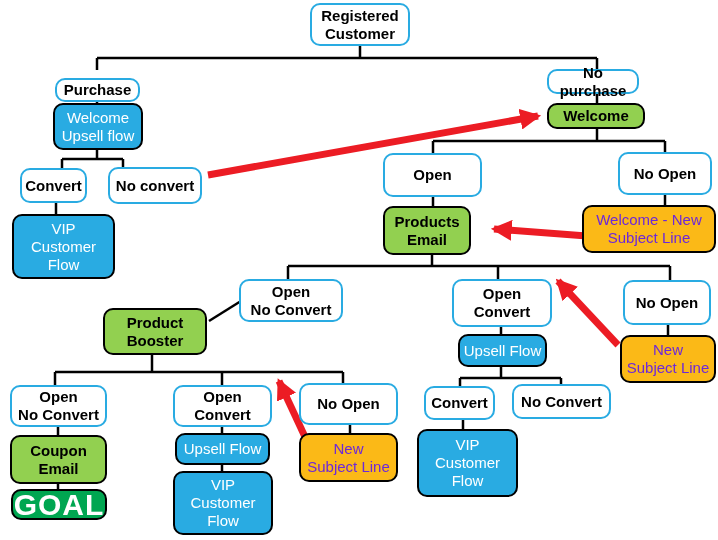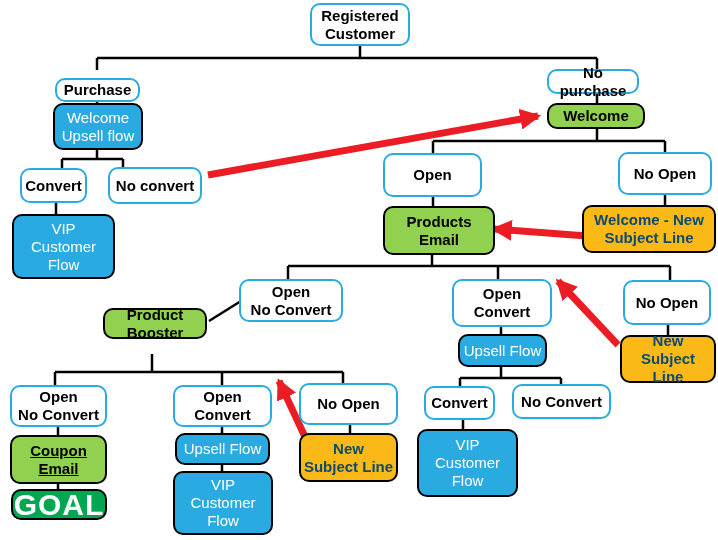--- a/index.html
+++ b/index.html
@@ -49,22 +49,22 @@
   }
   .node.green {
     background: var(--green);
     border: 2.5px solid #000000;
     color: #000000;
     font-weight: bold;
   }
   .node.orange {
     background: var(--orange);
     border: 2.5px solid #000000;
-    color: #0c4a6e;
-    font-weight: bold;
+    color: #6d28d9;
+    font-weight: normal;
   }
   .node.goal {
     background: var(--goal-green);
     border: 2.5px solid #000000;
     color: #ffffff;
     font-weight: bold;
     font-size: 30px;
     letter-spacing: 1px;
   }
 </style>
@@ -131,40 +131,40 @@
       <div class="node blue" style="left: 53px; top: 103px; width: 90px; height: 47px;">Welcome
 Upsell flow</div>
       <div class="node outline" style="left: 20px; top: 168px; width: 67px; height: 35px;">Convert</div>
       <div class="node outline" style="left: 108px; top: 167px; width: 94px; height: 37px;">No convert</div>
       <div class="node blue" style="left: 12px; top: 214px; width: 103px; height: 65px;">VIP
 Customer
 Flow</div>
       <div class="node green" style="left: 547px; top: 103px; width: 98px; height: 26px;">Welcome</div>
       <div class="node outline" style="left: 383px; top: 153px; width: 99px; height: 44px;">Open</div>
       <div class="node outline" style="left: 618px; top: 152px; width: 94px; height: 43px;">No Open</div>
-      <div class="node green" style="left: 383px; top: 206px; width: 112px; height: 49px;">Products
+      <div class="node green" style="left: 383px; top: 206px; width: 88px; height: 49px;">Products
 Email</div>
       <div class="node orange" style="left: 582px; top: 205px; width: 134px; height: 48px;">Welcome - New
 Subject Line</div>
       <div class="node outline" style="left: 239px; top: 279px; width: 104px; height: 43px;">Open
 No Convert</div>
       <div class="node outline" style="left: 452px; top: 279px; width: 100px; height: 48px;">Open
 Convert</div>
       <div class="node outline" style="left: 623px; top: 280px; width: 88px; height: 45px;">No Open</div>
-      <div class="node green" style="left: 103px; top: 308px; width: 104px; height: 31px;">Product
+      <div class="node green" style="left: 103px; top: 308px; width: 104px; height: 47px;">Product
 Booster</div>
       <div class="node blue" style="left: 458px; top: 334px; width: 89px; height: 33px;">Upsell Flow</div>
       <div class="node orange" style="left: 620px; top: 335px; width: 96px; height: 48px;">New
 Subject Line</div>
       <div class="node outline" style="left: 10px; top: 385px; width: 97px; height: 42px;">Open
 No Convert</div>
       <div class="node outline" style="left: 173px; top: 385px; width: 99px; height: 42px;">Open
 Convert</div>
       <div class="node outline" style="left: 299px; top: 383px; width: 99px; height: 42px;">No Open</div>
-      <div class="node green" style="left: 10px; top: 435px; width: 97px; height: 49px; text-decoration: underline;">Coupon
+      <div class="node green" style="left: 10px; top: 435px; width: 97px; height: 49px;">Coupon
 Email</div>
       <div class="node goal" style="left: 11px; top: 489px; width: 96px; height: 31px;">GOAL</div>
       <div class="node blue" style="left: 175px; top: 433px; width: 95px; height: 32px;">Upsell Flow</div>
       <div class="node blue" style="left: 173px; top: 471px; width: 100px; height: 64px;">VIP
 Customer
 Flow</div>
       <div class="node orange" style="left: 299px; top: 433px; width: 99px; height: 49px;">New
 Subject Line</div>
       <div class="node outline" style="left: 424px; top: 386px; width: 71px; height: 34px;">Convert</div>
       <div class="node outline" style="left: 512px; top: 384px; width: 99px; height: 35px;">No Convert</div>

